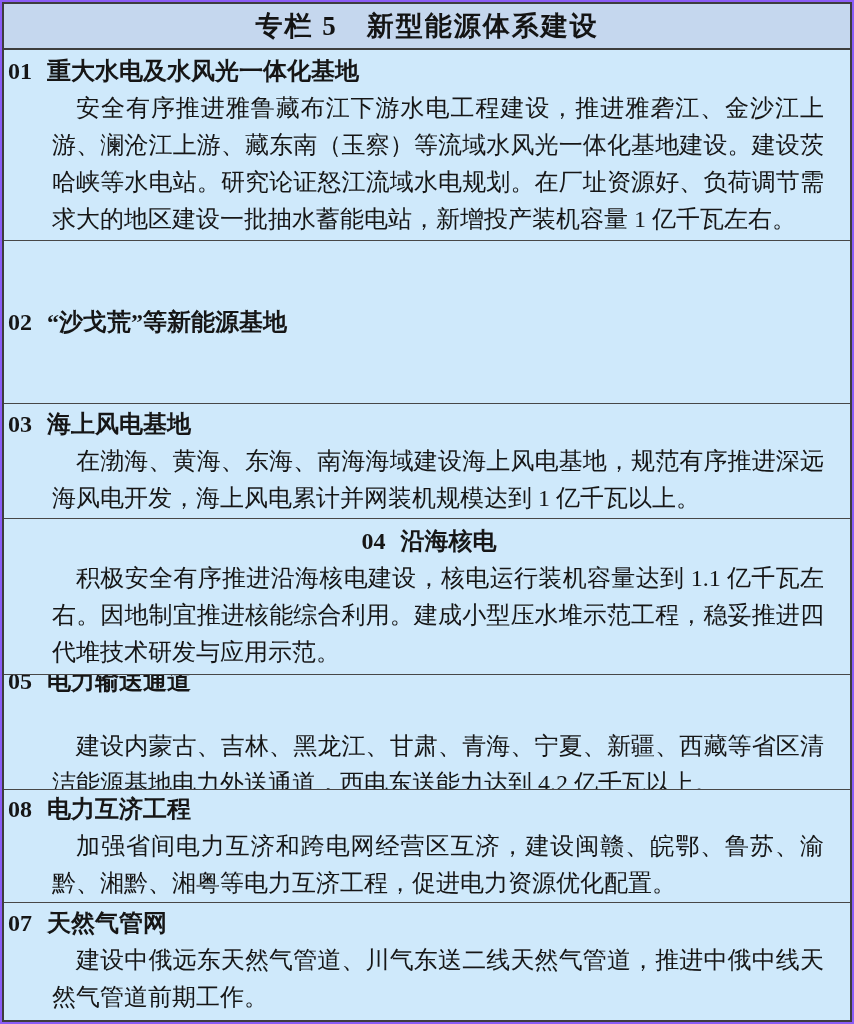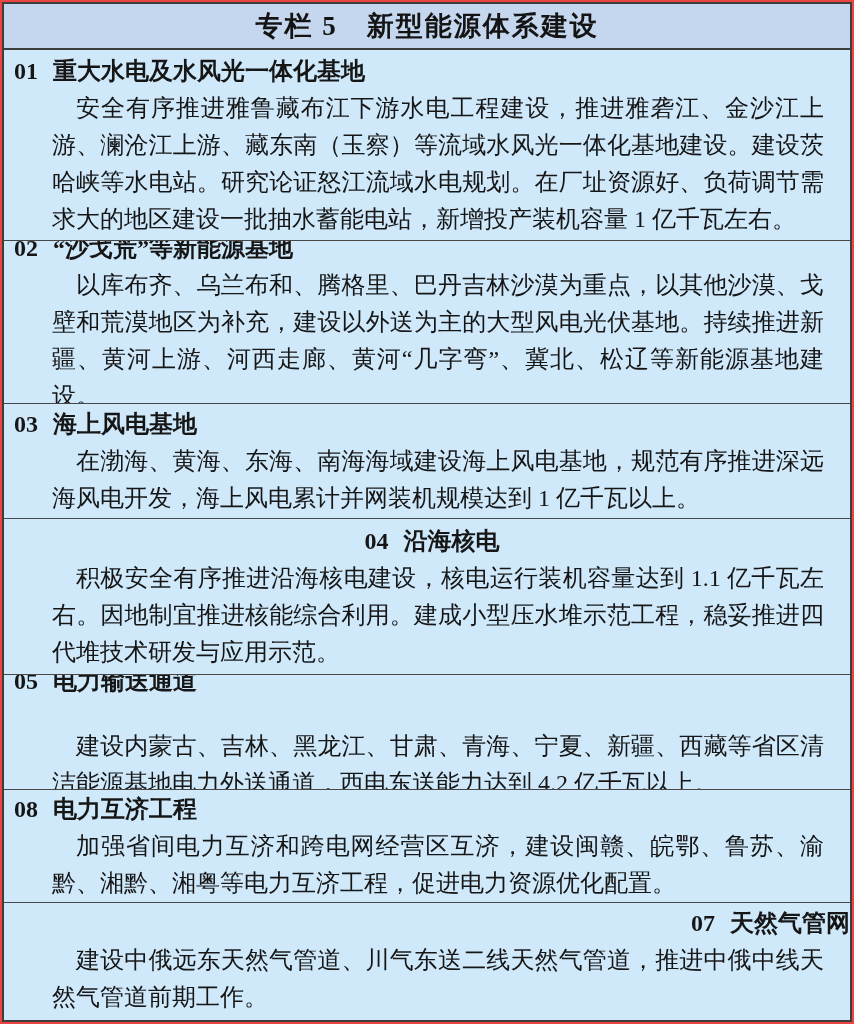--- a/index.html
+++ b/index.html
@@ -5,21 +5,21 @@
   html, body {
     margin: 0;
     padding: 0;
     background: #ffffff;
     font-family: "Liberation Serif", "DejaVu Serif", serif;
   }
   .canvas {
     position: relative;
     width: 854px;
     height: 1024px;
-    background: #ef4444;
+    background: #8b5cf6;
     overflow: hidden;
   }
   .frame {
     position: absolute;
     left: 2px;
     top: 2px;
     width: 846px;
     height: 1016px;
     border: 2px solid #3d3d3d;
     display: flex;
@@ -59,24 +59,24 @@
     color: #161616;
   }
   .sec:last-child { border-bottom: none; }
   
   .sec:nth-of-type(1) { height: 191px; }
   .sec:nth-of-type(2) { height: 163px; }
   .sec:nth-of-type(3) { height: 115px; }
   .sec:nth-of-type(4) { height: 156px; align-items: center; }
   .sec:nth-of-type(5) { height: 115px; gap: 28px; }
   .sec:nth-of-type(6) { height: 113px; }
-  .sec:nth-of-type(7) { height: 115px; align-items: flex-end; }
+  .sec:nth-of-type(7) { height: 115px; }
 
   .sec-head {
-    padding-left: 10px;
+    padding-left: 4px;
     font-size: 24px;
     line-height: 37px;
     font-weight: 600;
     white-space: nowrap;
   }
   .sec-num {
     display: inline-block;
     width: 39px;
     font-weight: 600;
     font-variant-numeric: lining-nums;
@@ -107,21 +107,20 @@
         <div class="sec-head">
           <span class="sec-num">01</span><span class="sec-title">重大水电及水风光一体化基地</span>
         </div>
         <p class="sec-body">安全有序推进雅鲁藏布江下游水电工程建设，推进雅砻江、金沙江上游、澜沧江上游、藏东南（玉察）等流域水风光一体化基地建设。建设茨哈峡等水电站。研究论证怒江流域水电规划。在厂址资源好、负荷调节需求大的地区建设一批抽水蓄能电站，新增投产装机容量 1 亿千瓦左右。</p>
       </section>
 
       <section class="sec">
         <div class="sec-head">
           <span class="sec-num">02</span><span class="sec-title">“沙戈荒”等新能源基地</span>
         </div>
-        <p class="sec-body">以库布齐、乌兰布和、腾格里、巴丹吉林沙漠为重点，以其他沙漠、戈壁和荒漠地区为补充，建设以外送为主的大型风电光伏基地。持续推进新疆、黄河上游、河西走廊、黄河“几字弯”、冀北、松辽等新能源基地建设。</p>
       </section>
 
       <section class="sec">
         <div class="sec-head">
           <span class="sec-num">03</span><span class="sec-title">海上风电基地</span>
         </div>
         <p class="sec-body">在渤海、黄海、东海、南海海域建设海上风电基地，规范有序推进深远海风电开发，海上风电累计并网装机规模达到 1 亿千瓦以上。</p>
       </section>
 
       <section class="sec">

